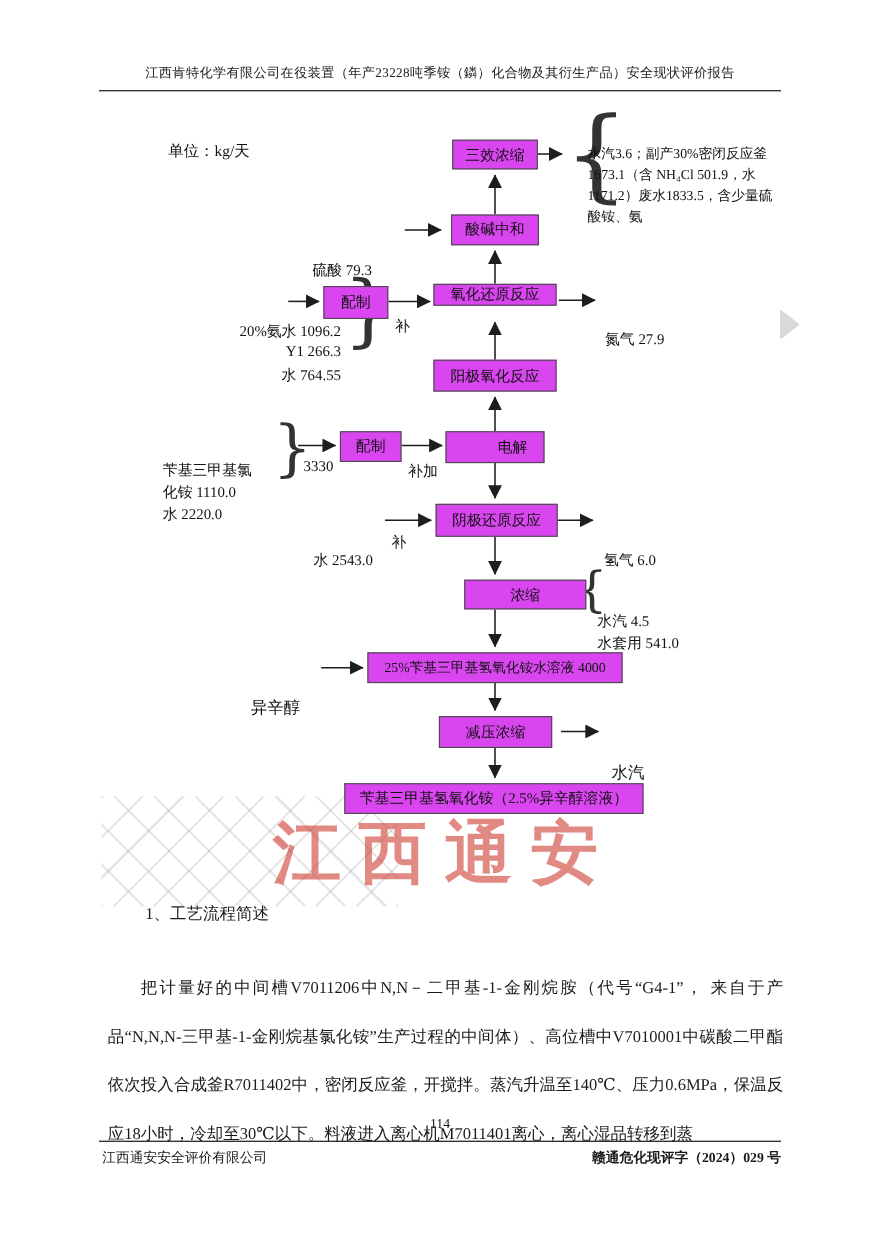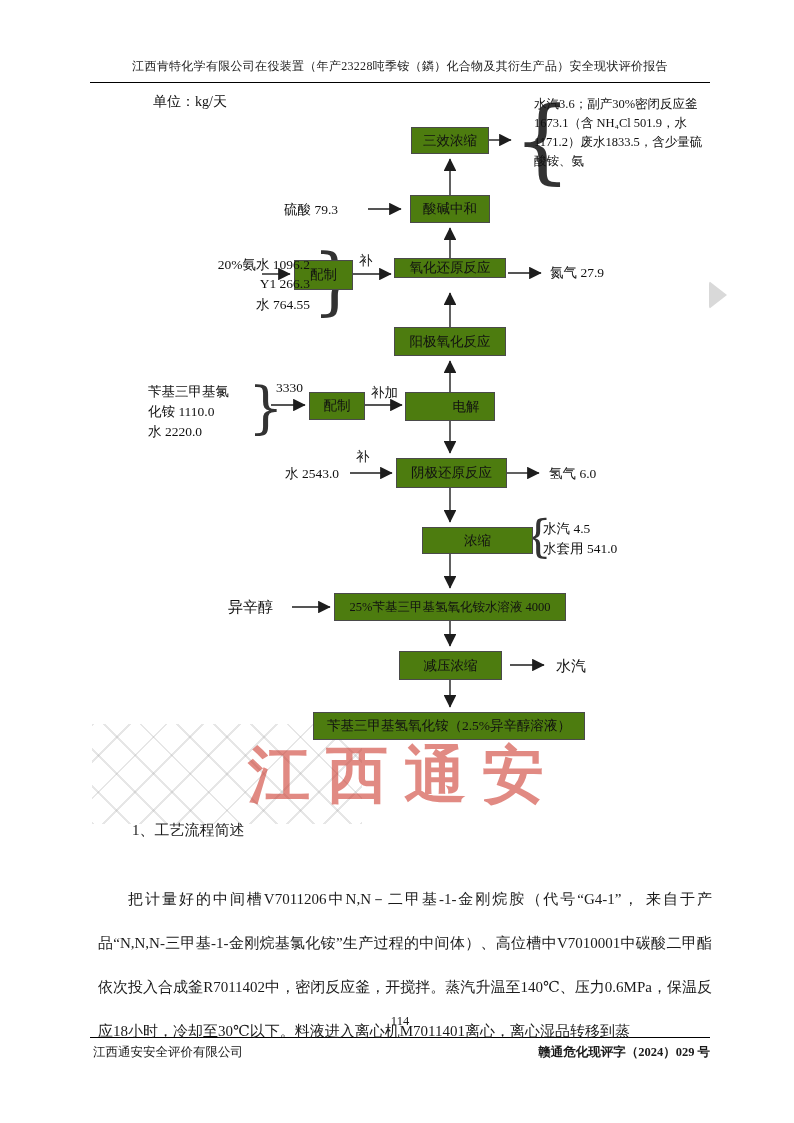--- a/index.html
+++ b/index.html
@@ -10,24 +10,24 @@
   }
   
   .hdr{position:absolute; left:90px; top:58px; width:620px; text-align:center;
        font-size:12px; letter-spacing:.3px; color:#222;}
   .hdr-line{position:absolute; left:90px; top:82px; width:620px; border-top:1.8px solid #000;}
   .ftr-line{position:absolute; left:90px; top:1037px; width:620px; border-top:1.2px solid #000;}
   .pageno{position:absolute; left:90px; top:1014px; width:620px; text-align:center; font-size:12.5px;}
   .ftr-left{position:absolute; left:93px; top:1044px; font-size:12.5px;}
   .ftr-right{position:absolute; right:84px; top:1044px; font-size:12.5px; font-weight:bold;}
   
-  .fbox{position:absolute; border:1.4px solid #4a4a4a; background:#4d7c0f; box-sizing:border-box;
+  .fbox{position:absolute; border:1.4px solid #4a4a4a; background:#d946ef; box-sizing:border-box;
         display:flex; align-items:center; justify-content:center;
         font-size:13.5px; color:#111; white-space:nowrap; z-index:3;}
-  .flabel{position:absolute; font-size:13.5px; color:#111; white-space:nowrap; z-index:3;}
+  .flabel{position:absolute; font-size:13.5px; color:#111; white-space:nowrap; z-index:3;margin-top:36px;}
   .small{font-size:12.5px;}
   .brace{position:absolute; color:#333; z-index:2; font-family:"DejaVu Serif",serif; font-weight:400;}
   svg.arrows{position:absolute; left:0; top:0; z-index:1;}
   
   .wm-red{position:absolute; left:248px; top:733px; font-size:62px; font-weight:bold;
           letter-spacing:16px; color:rgba(205,60,48,.60); z-index:0; white-space:nowrap;}
   .wm-lattice{position:absolute; left:92px; top:724px; width:270px; height:100px; z-index:0; opacity:.75;
       background:
         repeating-linear-gradient(45deg, rgba(125,125,125,.25) 0 2px, transparent 2px 26px),
         repeating-linear-gradient(-45deg, rgba(125,125,125,.25) 0 2px, transparent 2px 26px);}

